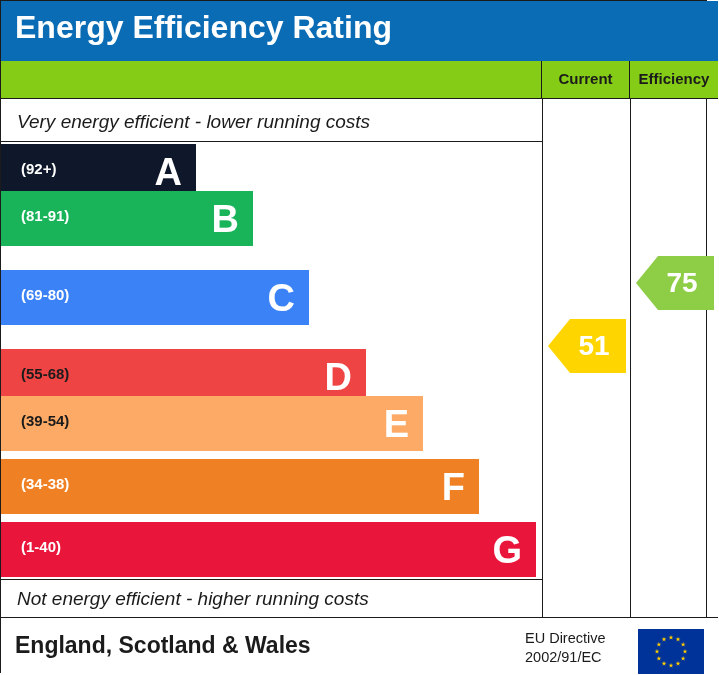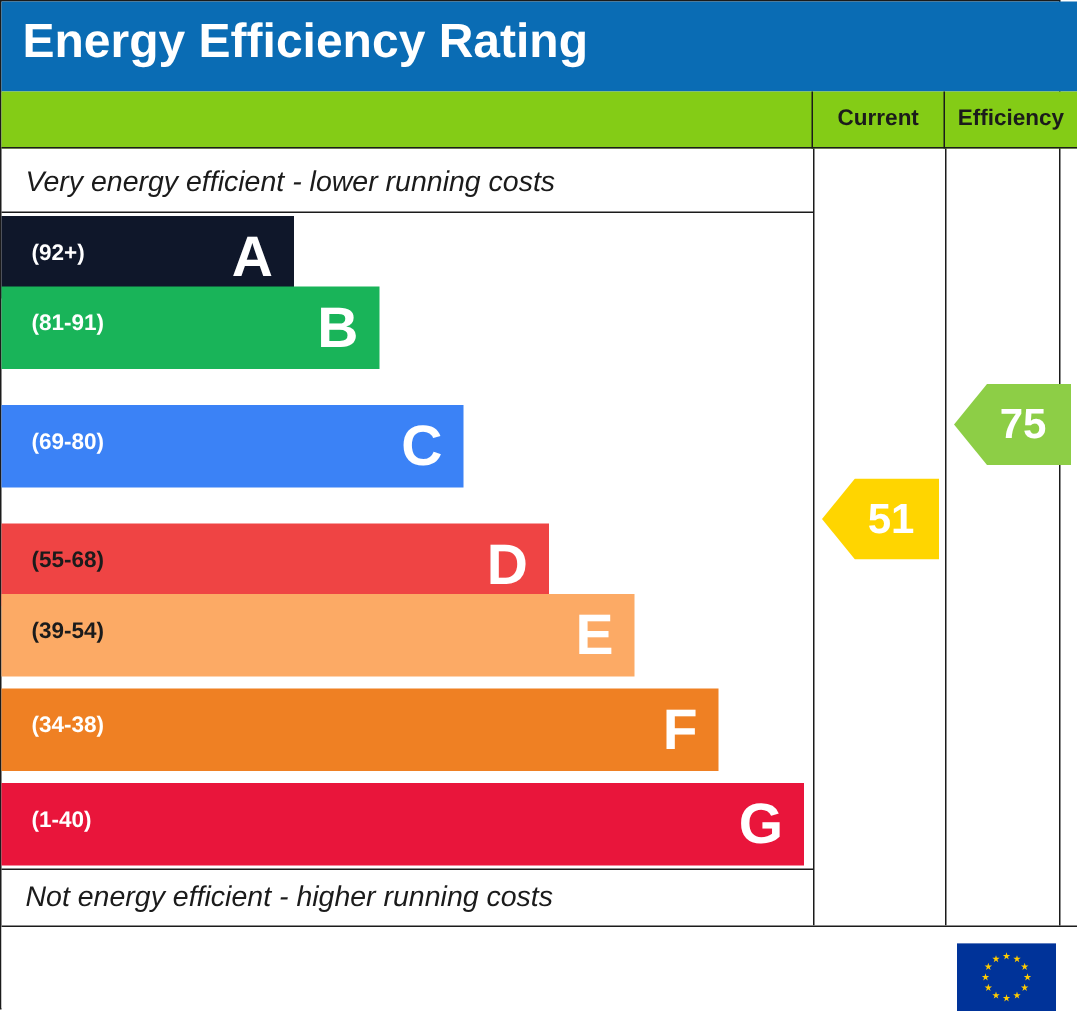--- a/index.html
+++ b/index.html
@@ -174,20 +174,25 @@
 
     <div class="marker" style="left:635px;top:157px;width:78px;">
       <svg width="78" height="54" viewBox="0 0 78 54">
         <polygon id="pot-poly" points="22,0 78,0 78,54 22,54 0,27" fill="#8dce46"></polygon>
       </svg>
       <span class="mval">75</span>
     </div>
   </div>
 
   <div class="footer">
+    <div class="footer-title">England, Scotland &amp; Wales</div>
+    <div class="eu-directive">
+      <div>EU Directive</div>
+      <div>2002/91/EC</div>
+    </div>
     <div class="eu-flag">
       <svg width="66" height="45" viewBox="0 0 66 45">
         <rect x="0" y="0" width="66" height="45" fill="#003399"></rect>
         <g fill="#FFCC00" id="eu-stars">
             <polygon points="33.00,5.90 33.58,7.70 35.47,7.70 33.94,8.81 34.53,10.60 33.00,9.49 31.47,10.60 32.06,8.81 30.53,7.70 32.42,7.70"></polygon>
             <polygon points="40.00,7.78 40.58,9.57 42.47,9.57 40.94,10.68 41.53,12.48 40.00,11.37 38.47,12.48 39.06,10.68 37.53,9.57 39.42,9.57"></polygon>
             <polygon points="45.12,12.90 45.71,14.70 47.60,14.70 46.07,15.81 46.65,17.60 45.12,16.49 43.60,17.60 44.18,15.81 42.65,14.70 44.54,14.70"></polygon>
             <polygon points="47.00,19.90 47.58,21.70 49.47,21.70 47.94,22.81 48.53,24.60 47.00,23.49 45.47,24.60 46.06,22.81 44.53,21.70 46.42,21.70"></polygon>
             <polygon points="45.12,26.90 45.71,28.70 47.60,28.70 46.07,29.81 46.65,31.60 45.12,30.49 43.60,31.60 44.18,29.81 42.65,28.70 44.54,28.70"></polygon>
             <polygon points="40.00,32.02 40.58,33.82 42.47,33.82 40.94,34.93 41.53,36.73 40.00,35.62 38.47,36.73 39.06,34.93 37.53,33.82 39.42,33.82"></polygon>

